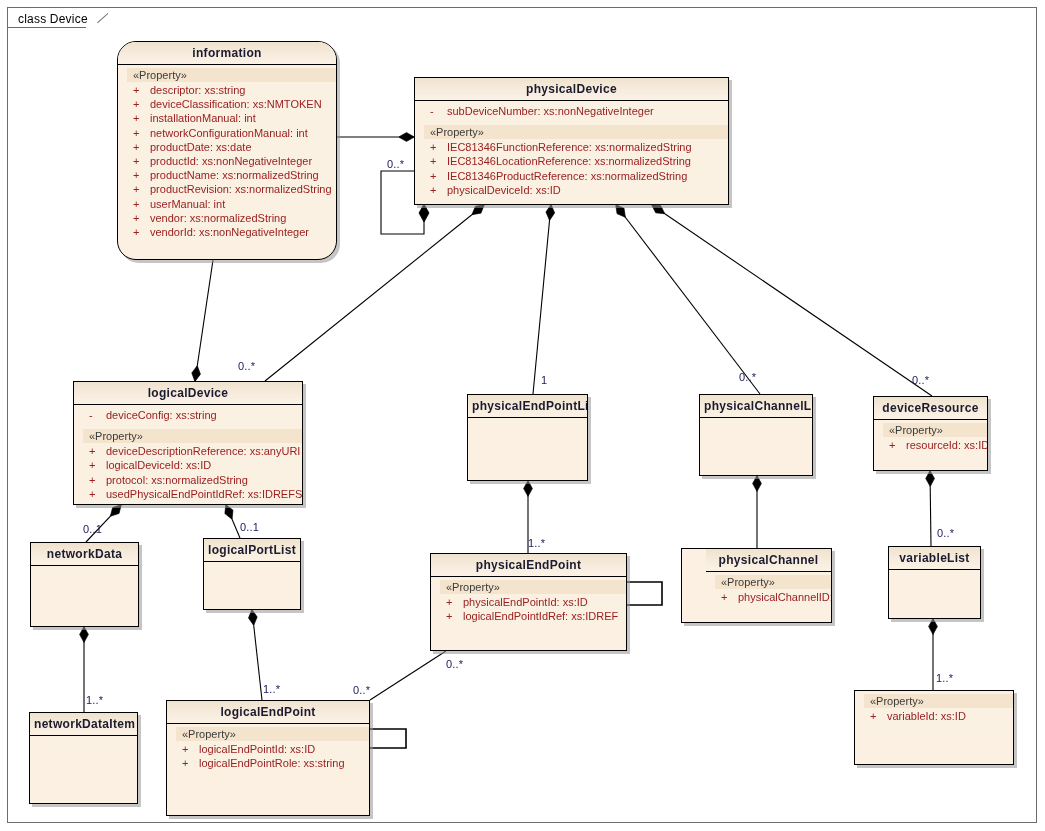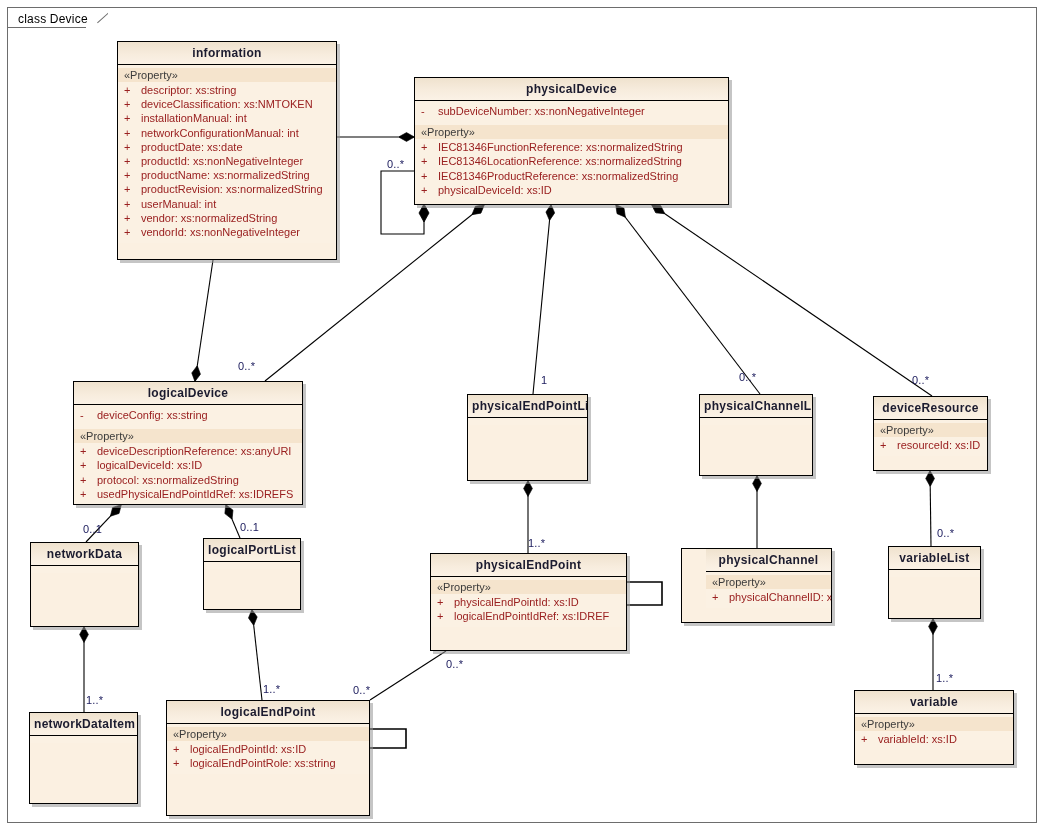--- a/index.html
+++ b/index.html
@@ -84,20 +84,21 @@
     letter-spacing:0.3px;
     padding:4px 4px 4px 4px;
     background:linear-gradient(to bottom,#efe2ce 0%,#f7ecdd 55%,#fbf2e6 100%);
     border-bottom:1px solid #000000;
     white-space:nowrap;
   }
   .uml .compartment{
     box-sizing:border-box;
     padding:3px 0 4px 0;
     background:#fbf1e3;
+    margin-left:9px;
   }
   .uml .stereo{
     box-sizing:border-box;
     font-size:11px;
     color:#3a3a3a;
     background:#f5e4cd;
     padding:1px 0 1px 6px;
     margin-bottom:1px;
     white-space:nowrap;
   }
@@ -220,21 +221,21 @@
 
     <g>
       <path d="M627,582 L662,582 L662,605 L627,605" stroke="#000000" stroke-width="1.6" fill="none"></path>
     </g>
 
     <g>
       <path d="M370,729 L406,729 L406,748 L370,748" stroke="#000000" stroke-width="1.6" fill="none"></path>
     </g>
   </svg>
 
-  <div class="uml" style="left:117px;top:41px;width:220px;height:219px;">
+  <div class="uml" style="left:117px;top:41px;width:220px;height:219px;border-radius:19px;">
     <div class="title">information</div>
     <div class="compartment">
       <div class="stereo">«Property»</div>
       <div class="attr">
           <span class="vis">+</span>
           <span class="sig">descriptor:  xs:string</span>
         </div>
       <div class="attr">
           <span class="vis">+</span>
           <span class="sig">deviceClassification:  xs:NMTOKEN</span>
@@ -412,21 +413,20 @@
           <span class="sig">logicalEndPointId:  xs:ID</span>
         </div>
       <div class="attr">
           <span class="vis">+</span>
           <span class="sig">logicalEndPointRole:  xs:string</span>
         </div>
     </div>
   </div>
 
   <div class="uml" style="left:854px;top:690px;width:160px;height:75px;">
-    <div class="title">variable</div>
     <div class="compartment">
       <div class="stereo">«Property»</div>
       <div class="attr">
           <span class="vis">+</span>
           <span class="sig">variableId:  xs:ID</span>
         </div>
     </div>
   </div>
 
   <div class="mult" style="left:387px;top:158px;">0..*</div>

